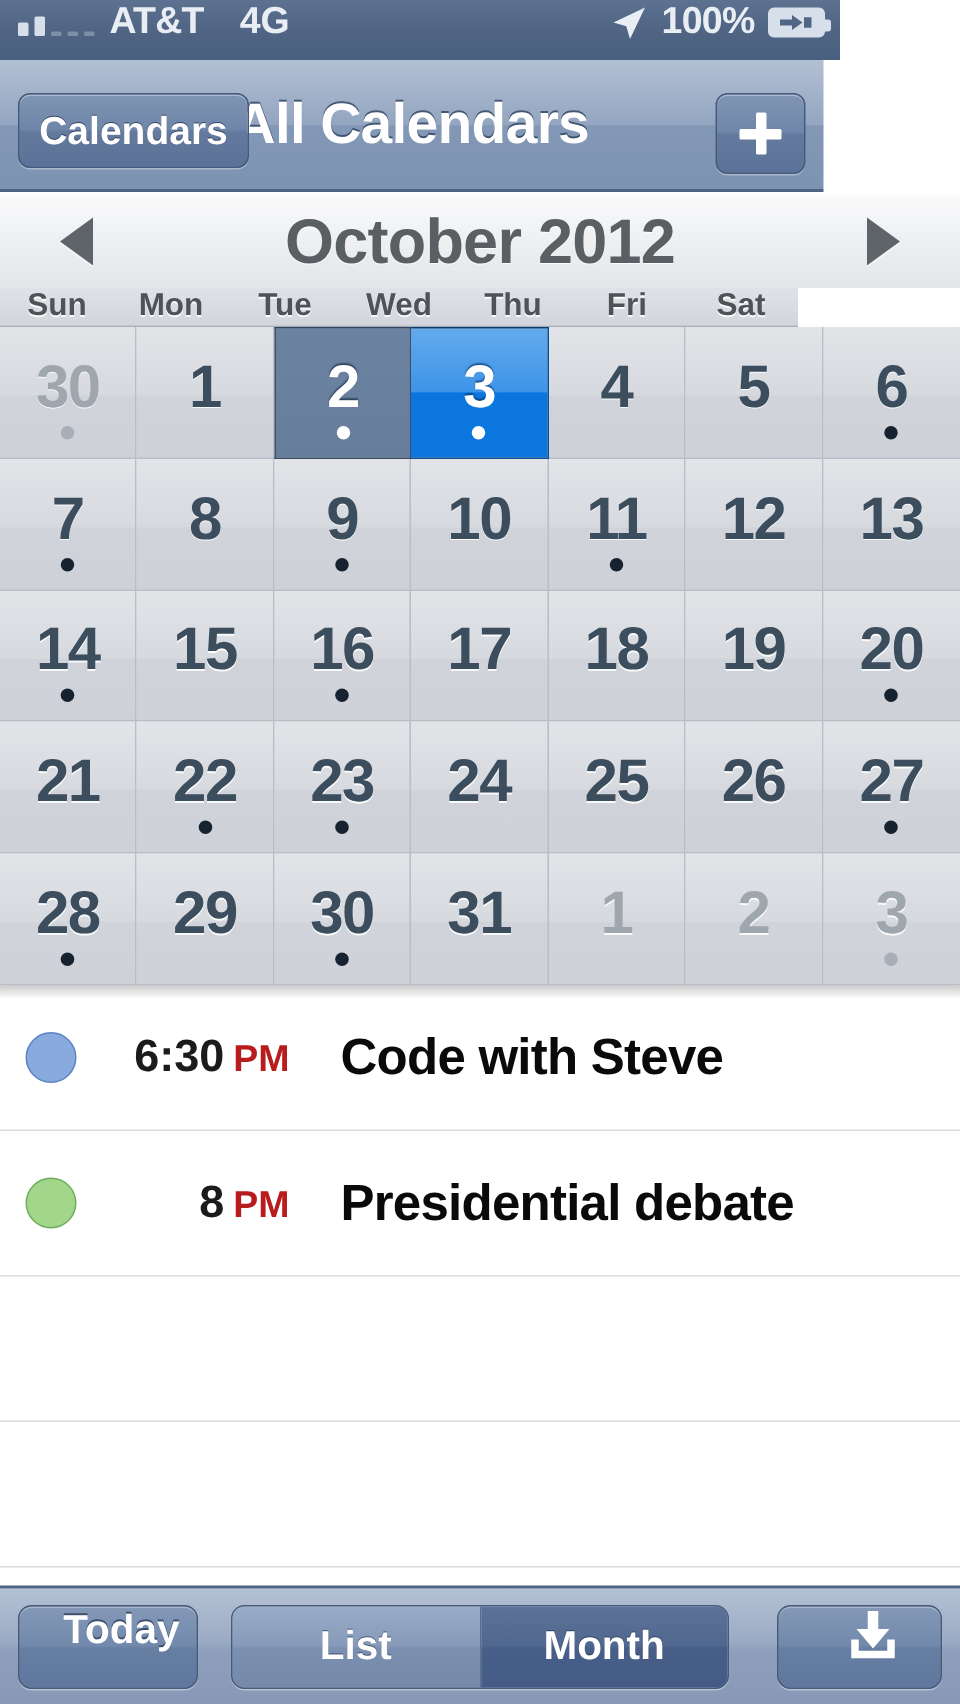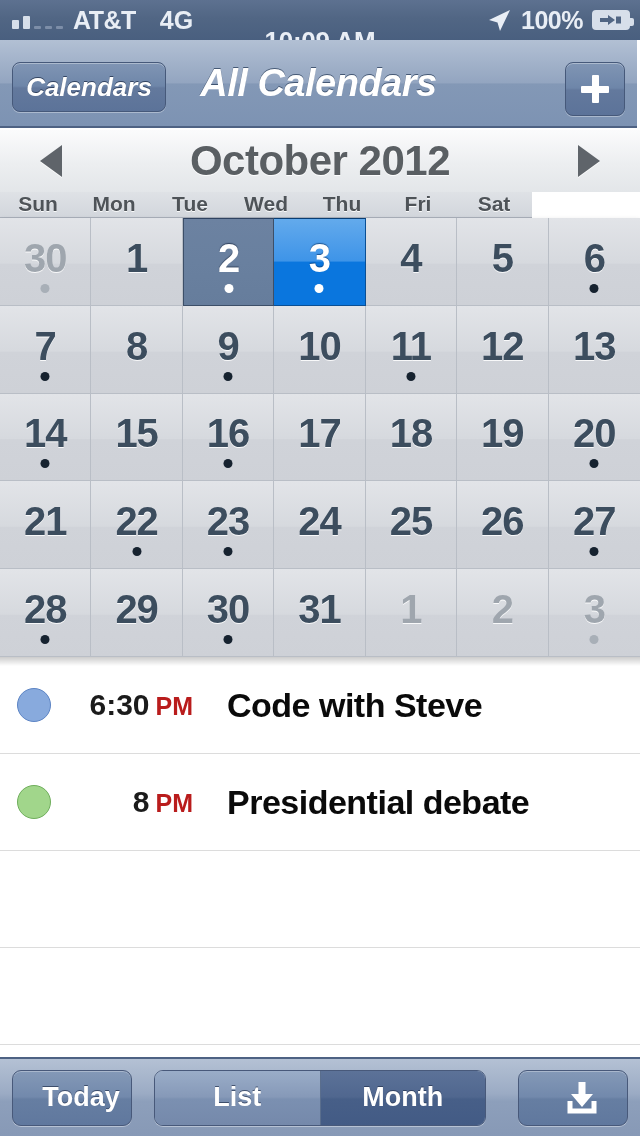--- a/index.html
+++ b/index.html
@@ -6,23 +6,23 @@
   html,body { width:640px; height:1136px; overflow:hidden; }
   body {
     font-family:"Liberation Sans", sans-serif;
     background:#fff;
     -webkit-font-smoothing:antialiased;
   }
   #app { position:relative; width:640px; height:1136px; }
 
   
   .statusbar {
-    position:absolute; top:0; left:0; width:640px; height:40px;
+    position:absolute; top:0; left:0; width:560px; height:40px;
     background:linear-gradient(to bottom,#5d7190 0%,#516684 45%,#495f7f 100%);
-    display:flex; align-items:center; color:#e9eef5;
+    display:flex; align-items:flex-start; color:#e9eef5;
   }
   .sb-left { display:flex; align-items:center; padding-left:12px; gap:10px; }
   .sb-center { position:absolute; left:0; right:0; text-align:center;
                font-size:26px; font-weight:bold; letter-spacing:-0.3px;margin-top:43px; }
   .sb-right { position:absolute; right:10px; display:flex; align-items:center; gap:9px; }
   .signal { display:flex; align-items:flex-end; gap:4px; height:18px; }
   .bar { width:7px; background:#d7dfea; border-radius:1px; }
   .bar.b1{height:9px;} .bar.b2{height:13px;}
   .dotb { width:7px; height:3px; background:#7d8ea8; border-radius:1px; }
   .carrier { font-size:25px; font-weight:bold; letter-spacing:-0.5px; }
@@ -33,24 +33,24 @@
     border:2px solid #d7dfea; border-radius:4px; background:#d7dfea;
   }
   .battery::after {
     content:""; position:absolute; right:-6px; top:6px;
     width:4px; height:8px; background:#d7dfea; border-radius:0 2px 2px 0;
   }
   .plug { position:absolute; left:6px; top:3px; width:22px; height:10px; }
 
   
   .navbar {
-    position:absolute; top:40px; left:0; width:637px; height:88px;
+    position:absolute; top:40px; left:0; width:549px; height:88px;
     background:linear-gradient(to bottom,#b2c0d4 0%,#93a5c0 50%,#8398b6 51%,#7d93b3 100%);
     border-bottom:2px solid #4e6283;
-    display:flex; align-items:center; justify-content:center;font-style:italic;
+    display:flex; align-items:center; justify-content:center;
   }
   .nav-title {
     font-size:38px; font-weight:bold; color:#fff;
     text-shadow:0 -1px 0 rgba(40,60,90,0.75); letter-spacing:-0.5px;
   }
   .nav-btn {
     position:absolute; top:22px;
     background:linear-gradient(to bottom,#8095b4 0%,#6e86a9 48%,#63799d 52%,#5c7399 100%);
     border:1px solid #46597a; border-radius:8px;
     box-shadow:inset 0 1px 0 rgba(255,255,255,0.35), 0 1px 0 rgba(255,255,255,0.35);
@@ -175,21 +175,21 @@
     position:absolute; bottom:0; left:0; width:640px; height:79px;
     background:linear-gradient(to bottom,#b4c1d4 0%,#9babc4 45%,#8d9fbb 55%,#8799b6 100%);
     border-top:2px solid #4e6283;
     display:flex; align-items:center;
   }
   .tb-btn {
     background:linear-gradient(to bottom,#8499b7 0%,#7289ac 48%,#667ea2 52%,#60789e 100%);
     border:1px solid #48597a; border-radius:9px;
     box-shadow:inset 0 1px 0 rgba(255,255,255,0.3), 0 1px 0 rgba(255,255,255,0.4);
     color:#fff; font-size:27px; font-weight:bold;
-    display:flex; align-items:center; justify-content:center;
+    display:flex; justify-content:center;
     text-shadow:0 -1px 0 rgba(35,50,78,0.7);
     padding-left:18px;
   }
   .tb-today { position:absolute; left:12px; width:120px; height:56px; }
   .segctl {
     position:absolute; left:154px; width:332px; height:56px;
     display:flex; border:1px solid #48597a; border-radius:9px;
     overflow:hidden;
     box-shadow:inset 0 1px 0 rgba(255,255,255,0.3), 0 1px 0 rgba(255,255,255,0.4);
   }

